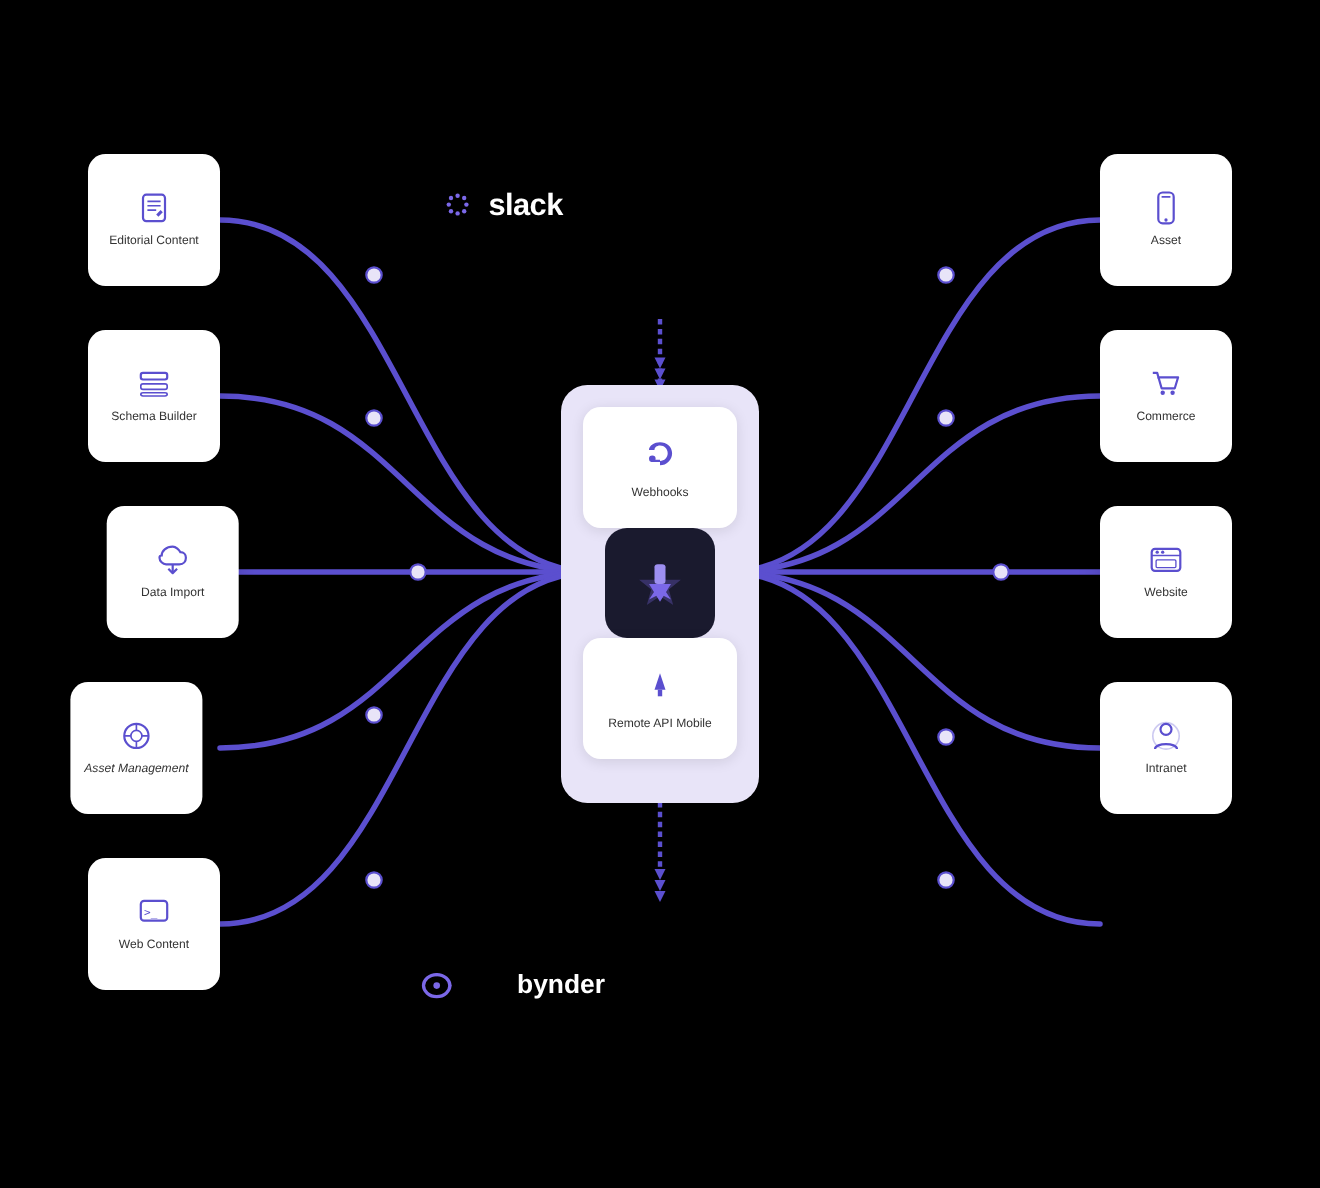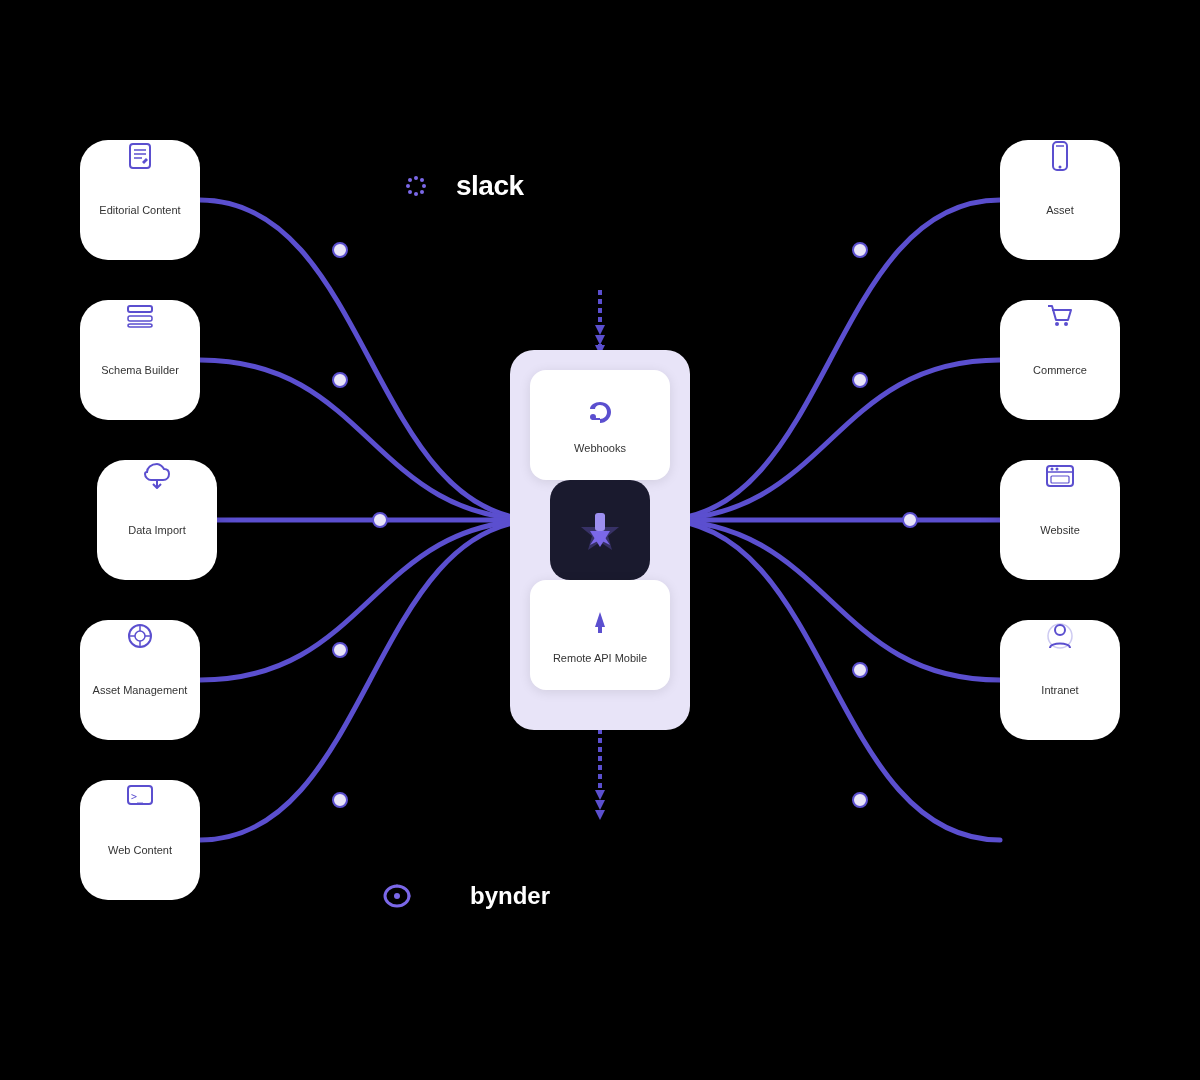--- a/index.html
+++ b/index.html
@@ -47,25 +47,26 @@
       padding: 20px 10px;
       z-index: 10;
     }
 
     
     .node-card {
       position: absolute;
       width: 120px;
       height: 120px;
       background: #fff;
-      border-radius: 28px;
+      border-radius: 16px;
       display: flex;
       flex-direction: column;
       align-items: center;
-      gap: 24px;
+      justify-content: center;
+      gap: 0;
       box-shadow: 0 4px 20px rgba(0,0,0,0.15);
       z-index: 20;
     }
 
     .node-card .node-icon {
       font-size: 28px;
       color: #5b4fcf;
     }
 
     .node-card .node-label {
@@ -73,21 +74,21 @@
       color: #333;
       text-align: center;
       font-weight: 500;
       line-height: 1.3;
     }
 
     
     .node-editorial { top: 50px; left: 30px; }
     .node-schema { top: 210px; left: 30px; }
     .node-dataimport { top: 370px; left: 47px; }
-    .node-asset { top: 530px; left: 30px; }
+    .node-asset { top: 530px; left: 14px; font-style: italic; }
     .node-webservice { top: 690px; left: 30px; }
 
     
     .node-mobile { top: 50px; right: 30px; }
     .node-commerce { top: 210px; right: 30px; }
     .node-website { top: 370px; right: 30px; }
     .node-intranet { top: 530px; right: 30px; }
     .node-voice { top: 690px; right: 30px; }
 
     
@@ -129,21 +130,21 @@
     }
 
     
     .slack-logo {
       position: absolute;
       top: -10px;
       left: 50%;
       transform: translateX(-50%);
       display: flex;
       align-items: center;
-      gap: 24px;
+      gap: 12px;
       z-index: 30;
     }
 
     
     .bynder-logo {
       position: absolute;
       bottom: -10px;
       left: 50%;
       transform: translateX(-50%);
       display: flex;

